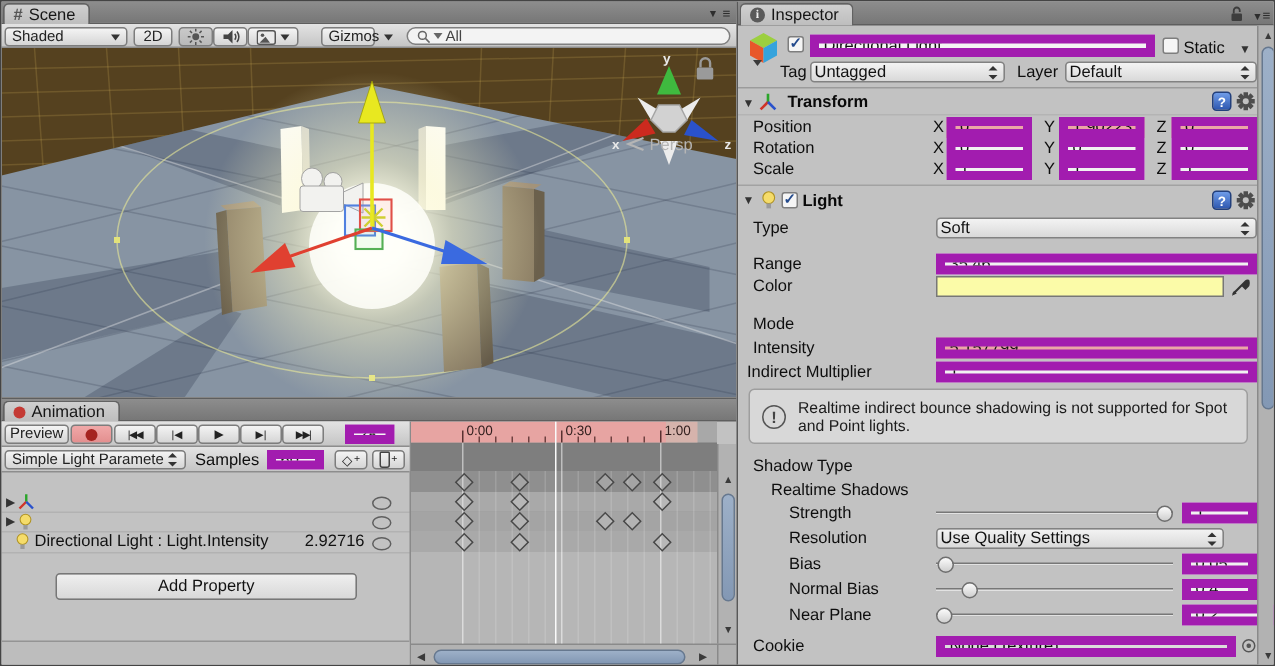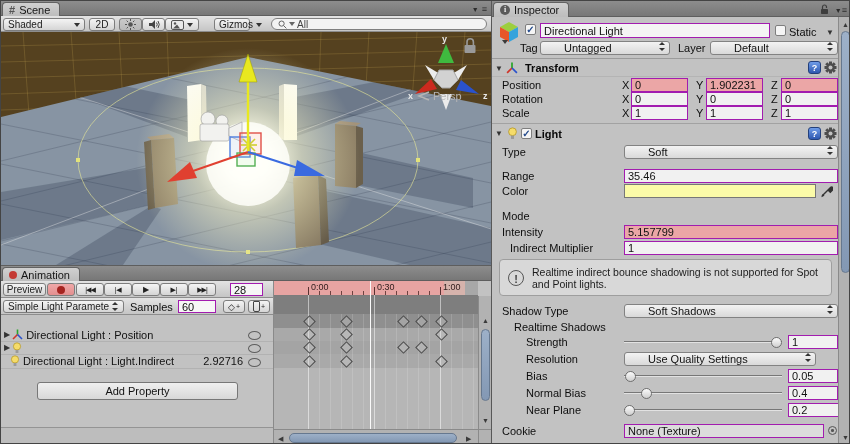--- a/index.html
+++ b/index.html
@@ -15,23 +15,23 @@
   .toolbar{position:absolute;left:0;right:0;background:linear-gradient(#e3e3e3,#c5c5c5);border-bottom:1px solid #8d8d8d;box-sizing:border-box}
   .tbtn{position:absolute;top:2px;height:13px;box-sizing:border-box;background:linear-gradient(#f4f4f4,#d5d5d5);border:1px solid #7d7d7d;border-radius:3px;display:flex;align-items:center;justify-content:center;font-size:10px;padding:0 4px;color:#222;gap:3px}
   .tbtn.on{background:linear-gradient(#c9c9c9,#b9b9b9)}
   .tbtn.rec{background:linear-gradient(#f0a8a8,#e38f8f)}
   .caret{width:0;height:0;border:3px solid transparent;border-top:4px solid #333;margin-top:4px}
   .spin{width:7px;height:9px;position:relative;flex:0 0 auto;margin-left:auto}
   .spin::before{content:"";position:absolute;left:0;top:0;border:3px solid transparent;border-bottom:3px solid #333;border-top:none}
   .spin::after{content:"";position:absolute;left:0;bottom:0;border:3px solid transparent;border-top:3px solid #333;border-bottom:none}
   
   .lbl{position:absolute;height:14px;display:flex;align-items:center;color:#0e0e0e;white-space:nowrap}
-  .field{position:absolute;box-sizing:border-box;height:14px;background:#f1f1f1;border:1px solid #a21caf;padding:0 3px;display:flex;align-items:center;white-space:nowrap;overflow:hidden}
+  .field{position:absolute;box-sizing:border-box;height:14px;background:#f1f1f1;border:6px solid #a21caf;padding:0 3px;display:flex;align-items:center;white-space:nowrap;overflow:hidden}
   .field.pink{background:#eba6a6}
-  .ddw{position:absolute;box-sizing:border-box;height:14px;background:linear-gradient(#f3f3f3,#d9d9d9);border:1px solid #828282;border-radius:3px;display:flex;align-items:flex-start;padding:0 3px 0 23px;white-space:nowrap;overflow:hidden}
+  .ddw{position:absolute;box-sizing:border-box;height:14px;background:linear-gradient(#f3f3f3,#d9d9d9);border:1px solid #828282;border-radius:3px;display:flex;align-items:center;padding:0 3px 0 2px;white-space:nowrap;overflow:hidden}
   .cb{position:absolute;width:11px;height:11px;box-sizing:border-box;background:#f5f5f5;border:1px solid #7e7e7e;border-radius:2px;font-size:10px;line-height:9px;text-align:center;color:#234a8c;font-weight:bold}
   .fold{position:absolute;font-size:8px;color:#333}
   .hdrtitle{font-weight:bold;color:#090909}
   .helpicon{position:absolute;width:13px;height:13px;border-radius:3px;background:linear-gradient(#6f9ce8,#2e58b0);color:#fff;font-size:9px;font-weight:bold;text-align:center;line-height:13px;border:1px solid #23407c;box-sizing:border-box}
   .slider{position:absolute;height:13px}
   .slider .track{position:absolute;left:0;right:0;top:6px;height:1px;background:#777;border-bottom:1px solid #e2e2e2}
   .slider .knob{position:absolute;top:1.5px;width:9px;height:9px;border-radius:50%;background:linear-gradient(#fbfbfb,#cfcfcf);border:1px solid #6f6f6f;margin-left:-5px;box-sizing:content-box}
   .sep{position:absolute;left:0;right:0;height:1px;background:#979797}
   
   #tl .rlabel{position:absolute;top:1px;font-size:9px;color:#33201f}
@@ -318,38 +318,37 @@
           </div>
       </div>
 
       <div class="proprow" style="top:47px">
         <span class="fold" style="position:static;margin:0 2px 0 3px">▶</span>
         <svg width="11" height="11" viewBox="0 0 11 11" style="margin-right:3px">
             <line x1="5.5" y1="5.5" x2="5.5" y2="0.5" stroke="#2aa52a" stroke-width="1.6"></line>
             <line x1="5.5" y1="5.5" x2="1" y2="10" stroke="#d03428" stroke-width="1.6"></line>
             <line x1="5.5" y1="5.5" x2="10" y2="10" stroke="#2a52cc" stroke-width="1.6"></line>
           </svg>
-        <span>Directional Light : Position</span>
         <span class="oval" style="right:12px;top:3px"></span>
       </div>
       <div class="proprow" style="top:60px">
         <span class="fold" style="position:static;margin:0 2px 0 3px">▶</span>
         <svg width="10" height="12" viewBox="0 0 10 12" style="margin-right:3px">
             <circle cx="5" cy="4.4" r="3.6" fill="#f5dc6a" stroke="#b09324" stroke-width=".7"></circle>
             <rect x="3.6" y="8" width="2.8" height="3" fill="#9a9a9a"></rect>
           </svg>
         <span class="oval" style="right:12px;top:3px"></span>
       </div>
       <div class="proprow" style="top:73px;height:14px">
         <span style="width:9px"></span>
         <svg width="10" height="12" viewBox="0 0 10 12" style="margin-right:3px">
             <circle cx="5" cy="4.4" r="3.6" fill="#f5dc6a" stroke="#b09324" stroke-width=".7"></circle>
             <rect x="3.6" y="8" width="2.8" height="3" fill="#9a9a9a"></rect>
           </svg>
-        <span>Directional Light : Light.Indirect</span>
+        <span>Directional Light : Light.Intensity</span>
         <span style="position:absolute;right:30px">2.92716</span>
         <span class="oval" style="right:12px;top:4px"></span>
       </div>
 
       <div style="position:absolute;left:36px;top:101px;width:201px;height:18px;box-sizing:border-box;background:linear-gradient(#efefef,#d8d8d8);border:1px solid #777;border-radius:3px;display:flex;align-items:center;justify-content:center;font-size:11px">
         <span>Add Property</span>
       </div>
 
       <div style="position:absolute;left:0;right:0;top:146px;height:19px;border-top:1px solid #949494;background:#bdbdbd">
         <div class="foottab active" style="left:97px">
@@ -628,39 +627,35 @@
           <span>Mode</span>
         </span>
 
       <span class="lbl" style="left:10px;top:208px">
           <span>Intensity</span>
         </span>
       <div class="field pink" style="left:132px;top:208px;width:214px">
           <span>5.157799</span>
         </div>
 
-      <span class="lbl" style="left:18px;top:224px">
+      <span class="lbl" style="left:6px;top:224px">
           <span>Indirect Multiplier</span>
         </span>
       <div class="field" style="left:132px;top:224px;width:214px">
           <span>1</span>
         </div>
 
       <div style="position:absolute;left:7px;top:242px;width:333px;height:37px;box-sizing:border-box;background:#d8d8d8;border:1px solid #9e9e9e;border-radius:4px;display:flex;align-items:center;gap:8px;padding:2px 8px">
         <span style="flex:0 0 auto;width:16px;height:16px;border-radius:50%;border:1.5px solid #555;color:#444;font-weight:bold;text-align:center;line-height:16px;font-size:11px;box-sizing:border-box">!</span>
         <span style="font-size:10.5px;line-height:12px;color:#1c1c1c">Realtime indirect bounce shadowing is not supported for Spot and Point lights.</span>
       </div>
 
       <span class="lbl" style="left:10px;top:287px">
           <span>Shadow Type</span>
         </span>
-      <div class="ddw" style="left:132px;top:287px;width:214px">
-          <span>Soft Shadows</span>
-          <span class="spin"></span>
-        </div>
 
       <span class="lbl" style="left:22px;top:303px">
           <span>Realtime Shadows</span>
         </span>
 
       <span class="lbl" style="left:34px;top:318px">
           <span>Strength</span>
         </span>
       <div class="slider" style="left:132px;top:318px;width:158px">
           <div class="track"></div>

